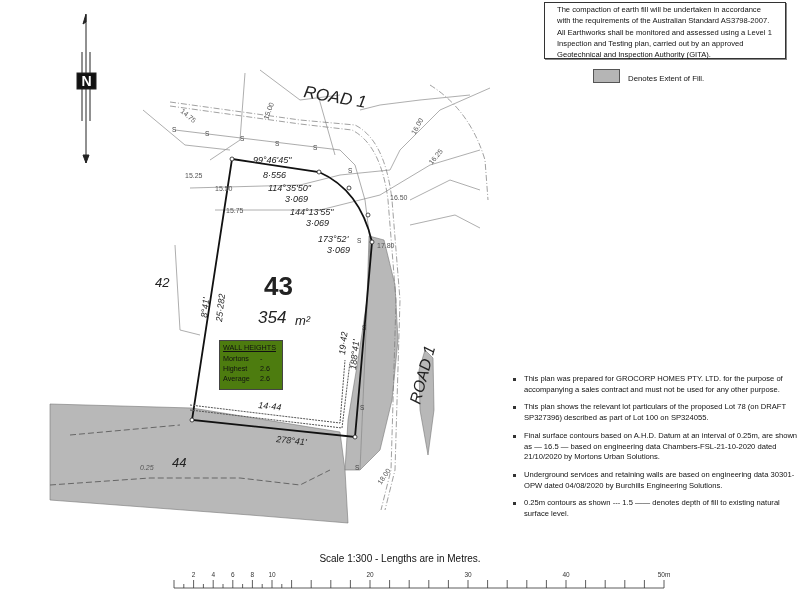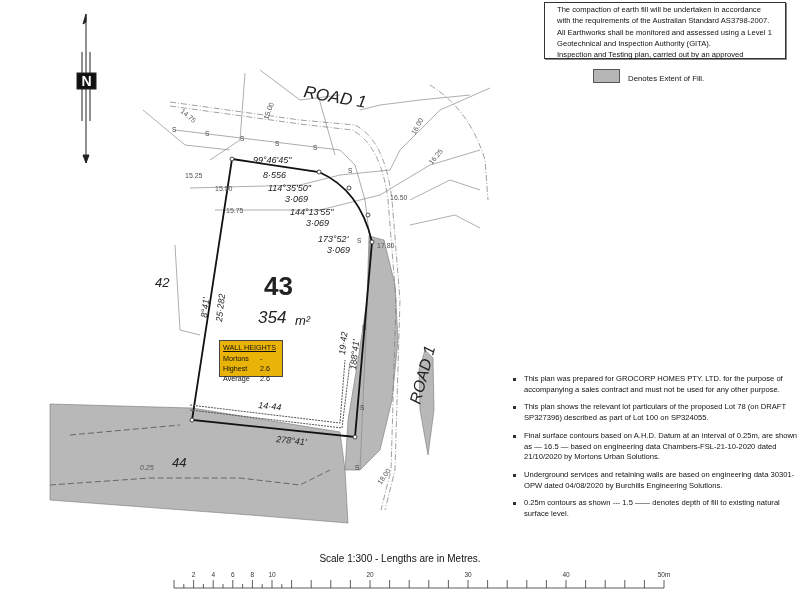--- a/index.html
+++ b/index.html
@@ -5,21 +5,21 @@
   html,body{margin:0;padding:0;background:#fff;}
   body{width:800px;height:600px;position:relative;overflow:hidden;font-family:"Liberation Sans",sans-serif;color:#111;}
   .plan{position:absolute;left:0;top:0;width:800px;height:600px;}
   .note-box{position:absolute;left:544px;top:2px;width:242px;height:57px;border:1px solid #333;box-shadow:1px 1px 0 #888;font-size:7.6px;line-height:11.3px;padding:1px 12px;box-sizing:border-box;}
   .legend{position:absolute;left:593px;top:69px;display:flex;align-items:flex-end;gap:8px;font-size:7.8px;}
   .legend .swatch{width:25px;height:12px;background:#b5b5b5;border:1px solid #555;}
   .notes{position:absolute;left:510px;top:374px;width:290px;font-size:7.6px;line-height:10.7px;margin:0;padding:0;list-style:none;}
   .notes li{position:relative;padding-left:14px;margin-bottom:7px;}
   .notes li::before{content:"";position:absolute;left:3px;top:4px;width:3px;height:3px;background:#333;}
   .scale-title{position:absolute;left:0;width:800px;text-align:center;top:553px;font-size:10px;}
-  .wall-box{position:absolute;left:219px;top:340px;width:64px;height:37px;border:1px solid #444;background:#eab308;font-size:7.2px;line-height:10px;padding:2px 3px;box-sizing:border-box;}
+  .wall-box{position:absolute;left:219px;top:340px;width:64px;height:50px;border:1px solid #444;background:#4d7c0f;font-size:7.2px;line-height:10px;padding:2px 3px;box-sizing:border-box;}
   .wall-box .t{text-decoration:underline;margin-bottom:1px;}
   .wall-box .row{display:flex;}
   .wall-box .row span:first-child{width:37px;}
 </style>
 </head>
 <body>
 
 <svg class="plan" viewBox="0 0 800 600" xmlns="http://www.w3.org/2000/svg">
 
   <g stroke="#222" fill="none">
@@ -176,22 +176,22 @@
         <text x="566" y="577" font-size="6.5" text-anchor="middle" stroke="none" fill="#333">40</text>
         <text x="664" y="577" font-size="6.5" text-anchor="middle" stroke="none" fill="#333">50m</text>
       </g>
   </g>
 </svg>
 
 <div class="note-box">
   <div>The compaction of earth fill will be undertaken in accordance</div>
   <div>with the requirements of the Australian Standard AS3798-2007.</div>
   <div>All Earthworks shall be monitored and assessed using a Level 1</div>
+  <div>Inspection and Testing plan, carried out by an approved</div>
   <div>Geotechnical and Inspection Authority (GITA).</div>
-  <div>Inspection and Testing plan, carried out by an approved</div>
 </div>
 
 <div class="legend">
   <div class="swatch"></div>
   <span>Denotes Extent of Fill.</span>
 </div>
 
 <div class="wall-box">
   <div class="t">WALL HEIGHTS</div>
   <div class="row">

